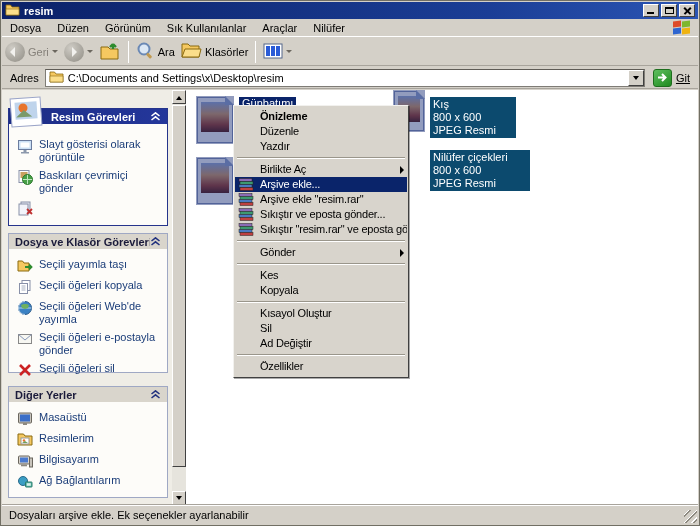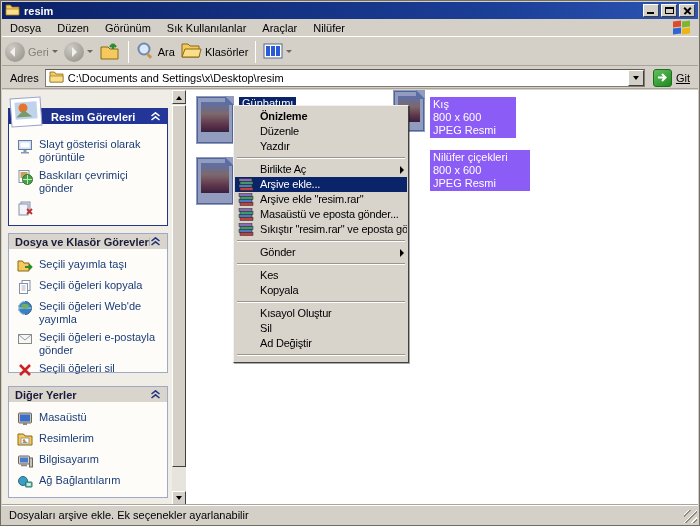--- a/index.html
+++ b/index.html
@@ -83,21 +83,21 @@
 
   
   .file-icon{position:absolute;width:36px;height:46px;z-index:1;}
   .file-icon .page{position:absolute;inset:0;background:#fff;border:1px solid #8A98BC;}
   .file-icon .fold{position:absolute;top:-1px;right:-1px;width:0;height:0;
     border-style:solid;border-width:0 9px 9px 0;border-color:#fff #fff #9AAAD0 transparent;}
   .file-icon .photo{position:absolute;left:4px;top:5px;right:4px;bottom:11px;
     background:linear-gradient(#9DB0D8 0%,#D9A06A 40%,#A2442E 75%,#5A2018 100%);}
   .file-icon .tint{position:absolute;inset:-1px;background:rgba(14,36,110,0.45);}
   .tile-label{position:absolute;z-index:2;background:#0A246A;color:#fff;padding:0 3px;line-height:13px;}
-  .tile-block{position:absolute;z-index:2;background:#8b5cf6;color:#fff;padding:1px 3px;line-height:13px;}
+  .tile-block{position:absolute;z-index:2;background:#0c4a6e;color:#fff;padding:1px 3px;line-height:13px;}
 
   
   #ctxmenu{position:absolute;left:233px;top:105px;width:176px;z-index:10;background:#D8D4CC;
     border:1px solid;border-color:#F2F1EE #404040 #404040 #F2F1EE;
     box-shadow:1px 1px 0 #00000055;padding:3px 1px;}
   .mi{position:relative;height:15px;line-height:15px;padding-left:25px;
     color:#000;white-space:nowrap;overflow:hidden;letter-spacing:-0.2px;}
   .mi.bold{font-weight:bold;}
   .mi.hl{background:#0A246A;color:#fff;}
   .mi .micon{position:absolute;left:3px;top:1px;}
@@ -443,41 +443,42 @@
             </svg></span>
         <span>Arşive ekle "resim.rar"</span>
       </div>
       <div class="mi">
         <span class="micon"><svg width="16" height="13" viewBox="0 0 16 13">
               <rect x="1" y="0.5" width="13" height="3" fill="#8B6BB5" stroke="#222" stroke-width="0.5"></rect>
               <rect x="2" y="3.5" width="13" height="3" fill="#3D9970" stroke="#222" stroke-width="0.5"></rect>
               <rect x="1" y="6.5" width="13" height="3" fill="#4A7AC0" stroke="#222" stroke-width="0.5"></rect>
               <rect x="2" y="9.5" width="13" height="3" fill="#C04040" stroke="#222" stroke-width="0.5"></rect>
             </svg></span>
-        <span>Masaüstü ve eposta gönder...</span>
+        <span>Sıkıştır ve eposta gönder...</span>
       </div>
       <div class="mi">
         <span class="micon"><svg width="16" height="13" viewBox="0 0 16 13">
               <rect x="1" y="0.5" width="13" height="3" fill="#8B6BB5" stroke="#222" stroke-width="0.5"></rect>
               <rect x="2" y="3.5" width="13" height="3" fill="#3D9970" stroke="#222" stroke-width="0.5"></rect>
               <rect x="1" y="6.5" width="13" height="3" fill="#4A7AC0" stroke="#222" stroke-width="0.5"></rect>
               <rect x="2" y="9.5" width="13" height="3" fill="#C04040" stroke="#222" stroke-width="0.5"></rect>
             </svg></span>
         <span>Sıkıştır "resim.rar" ve eposta gönder</span>
       </div>
       <div class="msep"></div>
       <div class="mi"><span>Gönder</span><span class="sub"></span></div>
       <div class="msep"></div>
       <div class="mi">Kes</div>
       <div class="mi">Kopyala</div>
       <div class="msep"></div>
       <div class="mi">Kısayol Oluştur</div>
       <div class="mi">Sil</div>
       <div class="mi">Ad Değiştir</div>
       <div class="msep"></div>
+      <div class="mi">Özellikler</div>
     </div>
   </div>
 
   <div id="statusbar">
     <span id="status-text">Dosyaları arşive ekle. Ek seçenekler ayarlanabilir</span>
     <span id="grip"></span>
   </div>
 </div>
 
 </body></html>

